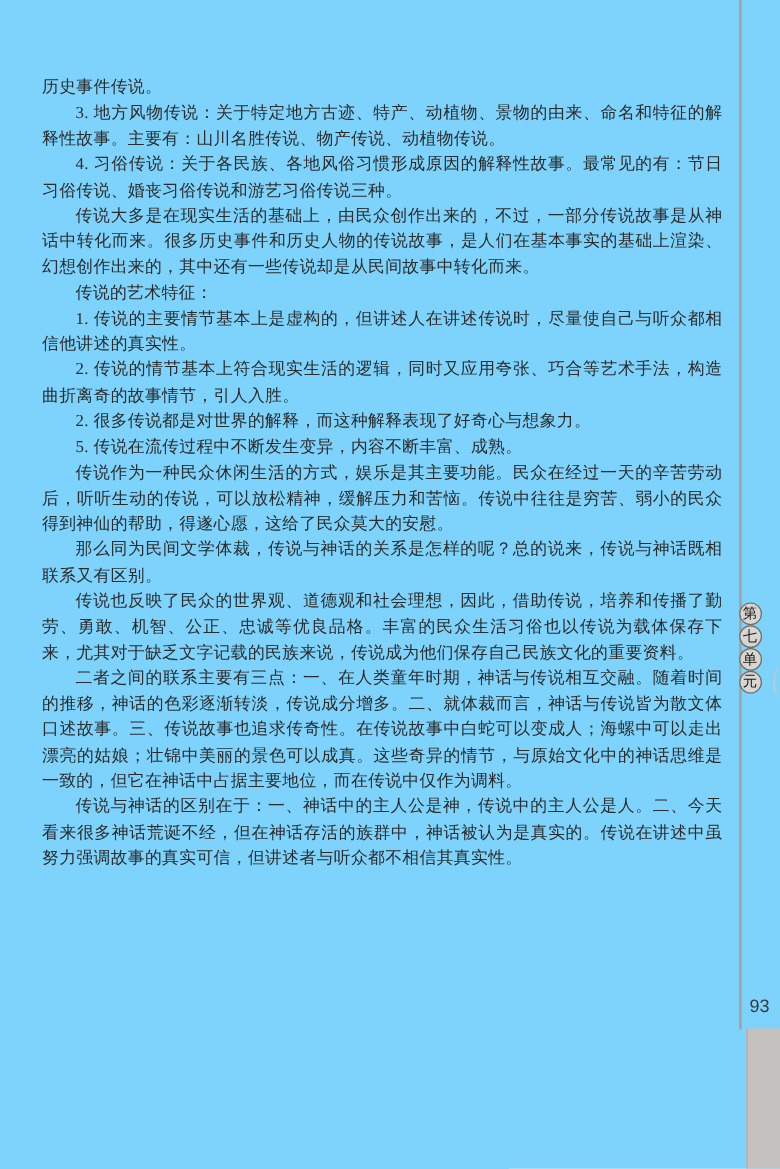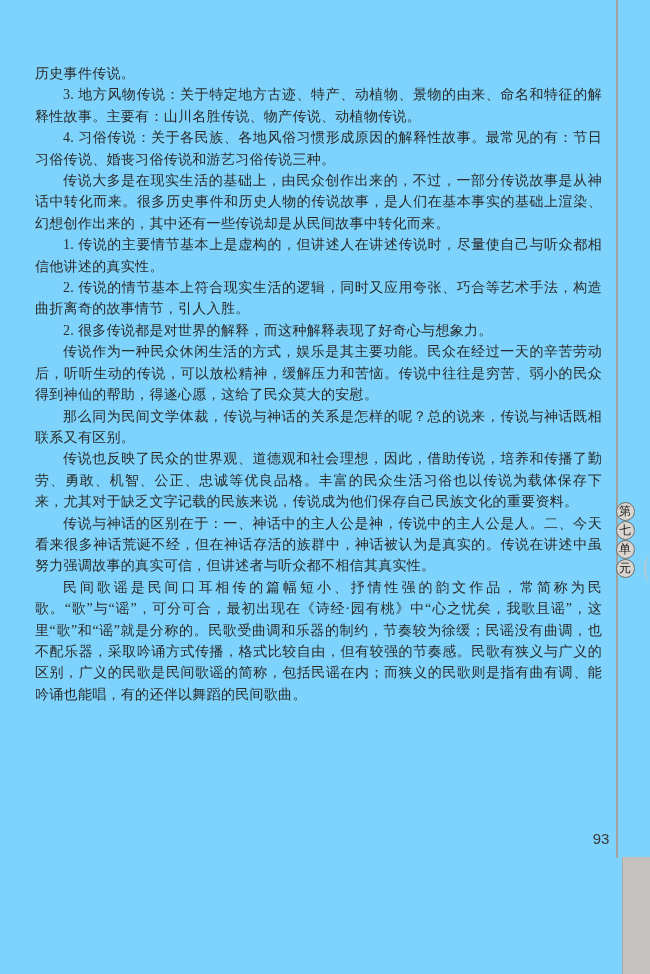--- a/index.html
+++ b/index.html
@@ -60,21 +60,21 @@
     color: #171717;
     font-size: 12px;
     line-height: 17px;
     text-align: center;
     font-family: "Liberation Serif", "DejaVu Serif", serif;
     margin: 0 auto;
   }
   
   .page-number {
     position: absolute;
-    left: 588px;
+    left: 620px;
     top: 830px;
     width: 26px;
     text-align: center;
     font-family: "Liberation Sans", "DejaVu Sans", sans-serif;
     font-size: 15px;
     color: #3a3a3a;
   }
   
   .page-edge-shading {
     position: absolute;
@@ -100,28 +100,30 @@
 </head>
 <body>
 
 <div class="page">
 
   <div class="text-column">
     <p>历史事件传说。</p>
     <p class="indent">3. 地方风物传说：关于特定地方古迹、特产、动植物、景物的由来、命名和特征的解释性故事。主要有：山川名胜传说、物产传说、动植物传说。</p>
     <p class="indent">4. 习俗传说：关于各民族、各地风俗习惯形成原因的解释性故事。最常见的有：节日习俗传说、婚丧习俗传说和游艺习俗传说三种。</p>
     <p class="indent">传说大多是在现实生活的基础上，由民众创作出来的，不过，一部分传说故事是从神话中转化而来。很多历史事件和历史人物的传说故事，是人们在基本事实的基础上渲染、幻想创作出来的，其中还有一些传说却是从民间故事中转化而来。</p>
+    <p class="indent">传说的艺术特征：</p>
     <p class="indent">1. 传说的主要情节基本上是虚构的，但讲述人在讲述传说时，尽量使自己与听众都相信他讲述的真实性。</p>
     <p class="indent">2. 传说的情节基本上符合现实生活的逻辑，同时又应用夸张、巧合等艺术手法，构造曲折离奇的故事情节，引人入胜。</p>
     <p class="indent">2. 很多传说都是对世界的解释，而这种解释表现了好奇心与想象力。</p>
+    <p class="indent">5. 传说在流传过程中不断发生变异，内容不断丰富、成熟。</p>
     <p class="indent">传说作为一种民众休闲生活的方式，娱乐是其主要功能。民众在经过一天的辛苦劳动后，听听生动的传说，可以放松精神，缓解压力和苦恼。传说中往往是穷苦、弱小的民众得到神仙的帮助，得遂心愿，这给了民众莫大的安慰。</p>
     <p class="indent">那么同为民间文学体裁，传说与神话的关系是怎样的呢？总的说来，传说与神话既相联系又有区别。</p>
     <p class="indent">传说也反映了民众的世界观、道德观和社会理想，因此，借助传说，培养和传播了勤劳、勇敢、机智、公正、忠诚等优良品格。丰富的民众生活习俗也以传说为载体保存下来，尤其对于缺乏文字记载的民族来说，传说成为他们保存自己民族文化的重要资料。</p>
+    <p class="indent">二者之间的联系主要有三点：一、在人类童年时期，神话与传说相互交融。随着时间的推移，神话的色彩逐渐转淡，传说成分增多。二、就体裁而言，神话与传说皆为散文体口述故事。三、传说故事也追求传奇性。在传说故事中白蛇可以变成人；海螺中可以走出漂亮的姑娘；壮锦中美丽的景色可以成真。这些奇异的情节，与原始文化中的神话思维是一致的，但它在神话中占据主要地位，而在传说中仅作为调料。</p>
     <p class="indent">传说与神话的区别在于：一、神话中的主人公是神，传说中的主人公是人。二、今天看来很多神话荒诞不经，但在神话存活的族群中，神话被认为是真实的。传说在讲述中虽努力强调故事的真实可信，但讲述者与听众都不相信其真实性。</p>
-    <p class="indent">民间歌谣是民间口耳相传的篇幅短小、抒情性强的韵文作品，常简称为民歌。“歌”与“谣”，可分可合，最初出现在《诗经·园有桃》中“心之忧矣，我歌且谣”，这里“歌”和“谣”就是分称的。民歌受曲调和乐器的制约，节奏较为徐缓；民谣没有曲调，也不配乐器，采取吟诵方式传播，格式比较自由，但有较强的节奏感。民歌有狭义与广义的区别，广义的民歌是民间歌谣的简称，包括民谣在内；而狭义的民歌则是指有曲有调、能吟诵也能唱，有的还伴以舞蹈的民间歌曲。</p>
   </div>
 
   <div class="sidebar-rule"></div>
 
   <div class="scan-artifact"></div>
 
   <div class="unit-badge">
     <div class="char-circle">第</div>
     <div class="char-circle">七</div>
     <div class="char-circle">单</div>

